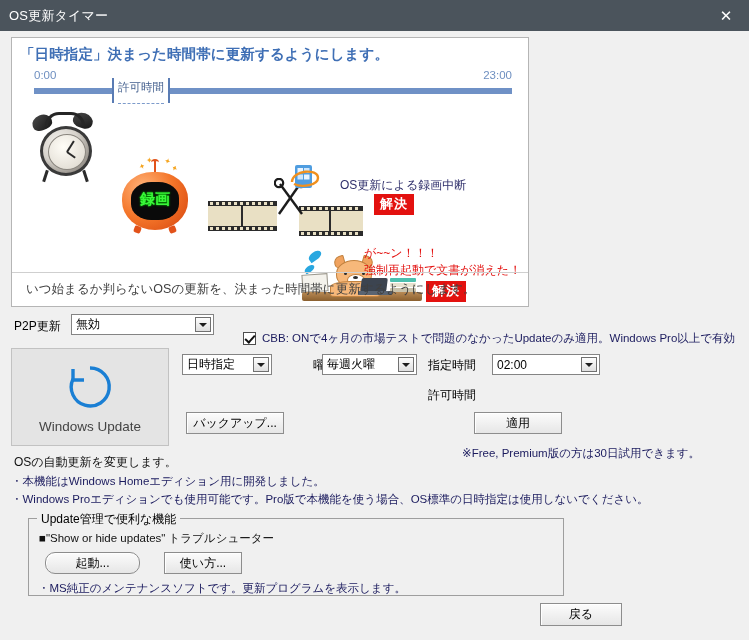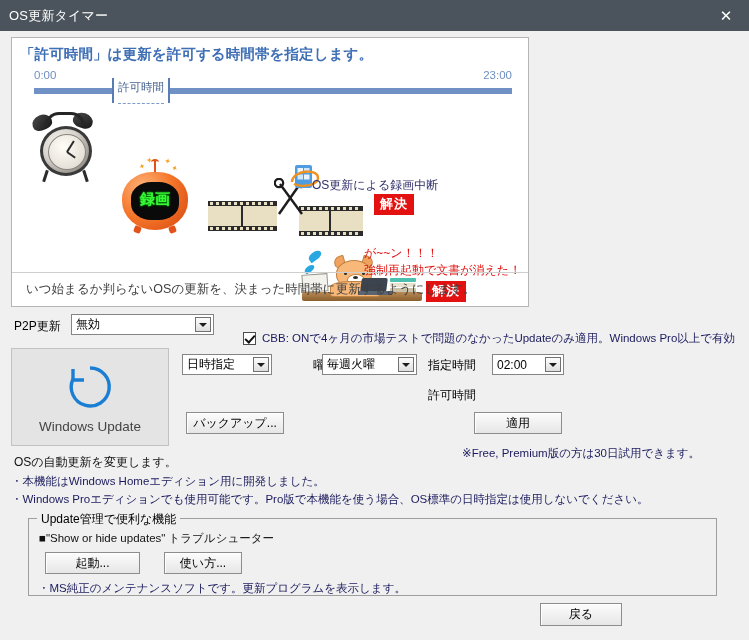--- a/index.html
+++ b/index.html
@@ -115,21 +115,21 @@
   .film .cut{position:absolute;top:0;bottom:0;width:2px;background:#2b2b2b;}
   .f-left{left:196px;top:163px;width:69px;}
   .f-right{left:287px;top:168px;width:64px;}
 
   .scissor{position:absolute;left:262px;top:140px;width:34px;height:44px;color:#1c1c1c;}
 
   
   .ieico{position:absolute;left:278px;top:124px;width:30px;height:30px;}
 
   .ann{position:absolute;font-size:12px;}
-  .ann-rec{left:300px;top:139px;color:#2f2f6b;}
+  .ann-rec{left:328px;top:139px;color:#2f2f6b;}
   .badge{
     display:inline-block;background:#e3110f;color:#fff;font-weight:bold;
     font-size:13px;padding:1px 6px 2px;letter-spacing:1px;
   }
   .badge1{position:absolute;left:362px;top:156px;}
   .badge2{position:absolute;left:414px;top:243px;}
   .ann-gan{left:352px;top:207px;color:#e3110f;line-height:17px;}
 
   
   .dog{position:absolute;left:290px;top:210px;width:120px;height:62px;}
@@ -208,42 +208,42 @@
   .wu{
     position:absolute;left:11px;top:348px;width:158px;height:98px;
     background:#e4e4e4;border:1px solid #c2c2c2;box-sizing:border-box;
     display:flex;flex-direction:column;align-items:center;justify-content:center;
   }
   .wu .lab{font-size:13.5px;color:#444;margin-top:6px;}
 
   .note{position:absolute;font-size:11.5px;color:#1b1b5e;}
 
   .gbox{
-    position:absolute;left:28px;top:518px;width:689px;height:78px;
+    position:absolute;left:28px;top:518px;width:536px;height:78px;
     border:1px solid #9e9e9e;box-sizing:border-box;
   }
   .gbox .cap{
     position:absolute;left:8px;top:-8px;background:#f0f0f0;padding:0 4px;
     font-size:12px;color:#000;
   }
   .desc{position:absolute;font-size:11.5px;color:#1b1b5e;}
   .desc.black{color:#111;}
 </style>
 </head>
 <body>
 
 <div class="win">
 
   <div class="titlebar">
     <div class="t">OS更新タイマー</div>
     <div class="closebtn">✕</div>
   </div>
 
   <div class="illus">
-    <div class="illus-head">「許可時間」は更新を許可する時間帯を指定します。</div>
+    <div class="illus-head">「日時指定」決まった時間帯に更新するようにします。</div>
 
     <div class="tl">
       <div class="lbl l0">0:00</div>
       <div class="lbl l23">23:00</div>
       <div class="bar"></div>
       <div class="seg">
         <span>許可時間</span>
       </div>
     </div>
 
@@ -365,21 +365,21 @@
   </div>
   <div class="combo" style="position:absolute;left:322px;top:354px;width:95px;">
     <span>毎週火曜</span>
     <span class="arrow">
         <i></i>
       </span>
   </div>
   <div class="row" style="left:428px;top:357px;">
     <span class="lbl">指定時間</span>
   </div>
-  <div class="combo" style="position:absolute;left:492px;top:354px;width:72px;">
+  <div class="combo" style="position:absolute;left:492px;top:354px;width:108px;">
     <span>02:00</span>
     <span class="arrow">
         <i></i>
       </span>
   </div>
 
   <div class="row" style="left:428px;top:387px;">
     <span class="lbl">許可時間</span>
   </div>
 
@@ -389,20 +389,20 @@
 
   <div class="note" style="left:428px;top:446px;margin-left:34px;">※Free, Premium版の方は30日試用できます。</div>
 
   <div class="desc black" style="left:14px;top:454px;font-size:12px;">OSの自動更新を変更します。</div>
   <div class="desc" style="left:11px;top:474px;">・本機能はWindows Homeエディション用に開発しました。</div>
   <div class="desc" style="left:11px;top:492px;">・Windows Proエディションでも使用可能です。Pro版で本機能を使う場合、OS標準の日時指定は使用しないでください。</div>
 
   <div class="gbox">
     <div class="cap">Update管理で便利な機能</div>
     <div style="position:absolute;left:10px;top:12px;font-size:11.5px;color:#111;">■"Show or hide updates" トラブルシューター</div>
-    <div class="btn" style="position:absolute;left:16px;top:33px;width:95px;height:22px;">起動...</div>
+    <div class="btn" style="position:absolute;left:16px;top:33px;width:95px;height:22px;border-radius:10px;">起動...</div>
     <div class="btn" style="position:absolute;left:135px;top:33px;width:78px;height:22px;">使い方...</div>
   </div>
   <div class="desc" style="left:38px;top:581px;">・MS純正のメンテナンスソフトです。更新プログラムを表示します。</div>
 
   <div class="btn" style="position:absolute;left:540px;top:603px;width:82px;height:23px;">戻る</div>
 
 </div>
 
 </body></html>

